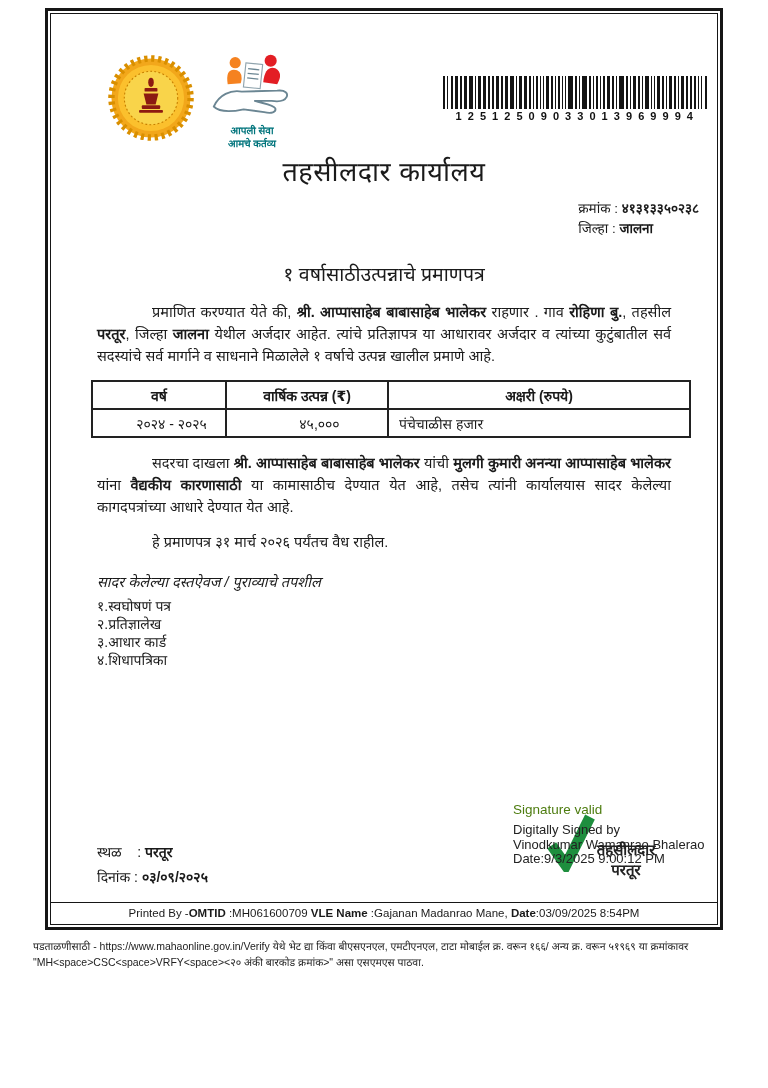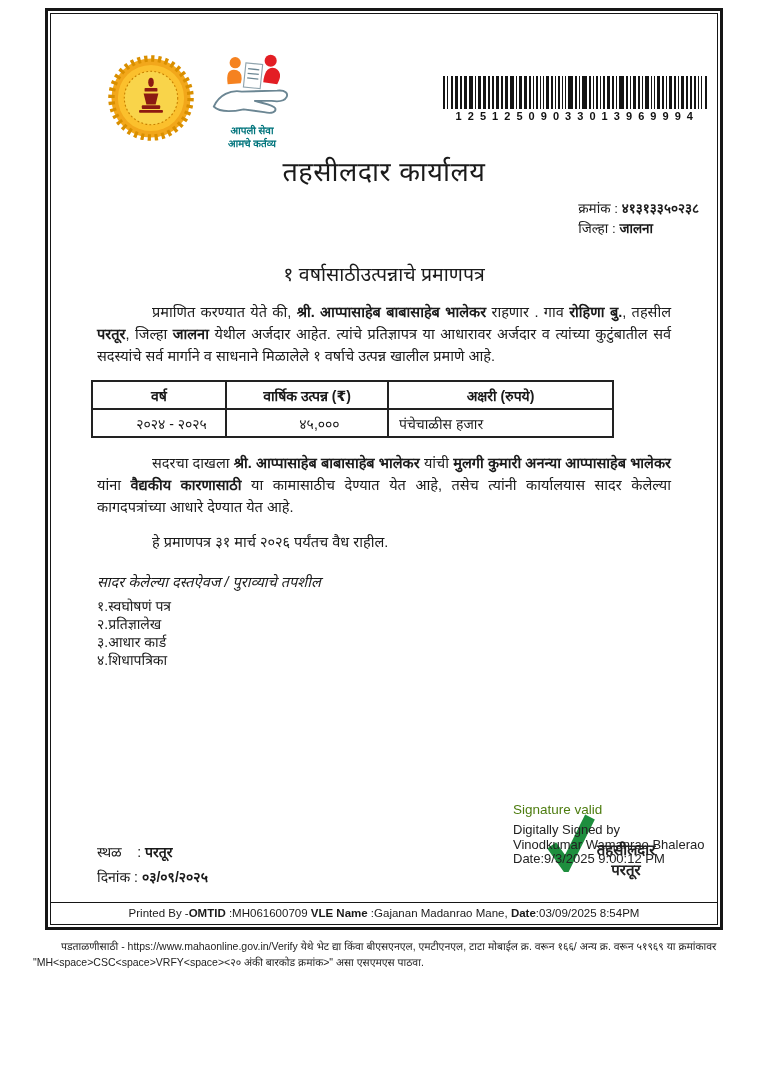--- a/index.html
+++ b/index.html
@@ -18,21 +18,21 @@
   .barcode-wrap{position:absolute;right:10px;top:62px;text-align:center;}
   .bars{display:flex;height:33px;align-items:stretch;justify-content:center;}
   .bars div{background:#141414;flex:none;}
   .barcode-digits{font-size:11px;font-weight:bold;letter-spacing:1.5px;margin-top:1px;color:#111;}
   .office-title{text-align:center;font-size:27px;margin-top:0;letter-spacing:.5px;flex:none;}
   .ref-block{margin:10px 18px 0 auto;width:max-content;font-size:13.5px;line-height:1.5;flex:none;}
   .cert-title{text-align:center;font-size:19.5px;font-weight:normal;margin-top:20px;flex:none;}
   .para{margin:14px 46px 0;font-size:14.5px;line-height:1.53;text-align:justify;
         text-indent:55px;flex:none;}
   .validity{text-align:left;margin-top:12px;}
-  .income-table{margin:13px 8px 0 40px;border-collapse:collapse;width:523px;font-size:14px;flex:none;}
+  .income-table{margin:13px 8px 0 40px;border-collapse:collapse;width:600px;font-size:14px;flex:none;}
   .income-table th,.income-table td{border:2px solid #222;padding:2px 6px;height:22px;}
   .income-table th{font-weight:bold;text-align:center;}
   .income-table td.c{text-align:center;padding-left:31px;}
   .income-table td.l{text-align:left;padding-left:10px;}
   .col-year{width:120px;}.col-amt{width:148px;}
   .docs{margin:18px 0 0 46px;font-size:14px;flex:none;}
   .docs-head{font-style:italic;font-size:14.5px;font-weight:500;margin-bottom:7px;}
   .doc-item{line-height:1.22;margin-top:1px;}
   .spacer{flex:1;}
   
@@ -41,21 +41,21 @@
   .sig-valid{position:absolute;left:462px;top:4px;font-size:13.5px;color:#4d7c0f;z-index:2;}
   .sig-en{position:absolute;left:462px;top:25px;font-size:13px;line-height:1.13;color:#222;z-index:2;}
   .check{position:absolute;left:494px;top:14px;z-index:1;}
   .sig-mr{position:absolute;left:520px;top:42px;width:110px;text-align:center;
         font-size:15px;font-weight:bold;line-height:1.35;z-index:1;color:#222;}
   .printed{border-top:1px solid #161616;text-align:center;font-size:11.5px;
         padding:4px 0 5px;flex:none;}
   
   .page-footer{position:absolute;left:33px;top:938px;width:707px;font-size:10.5px;
         line-height:1.55;color:#222;}
-  .page-footer .justify{text-align:justify;margin-left:28px;}
+  .page-footer .justify{text-align:justify;}
   .seg-b{font-weight:bold;margin-top:7px;}
 </style>
 </head>
 <body>
 
 <div class="page">
   <div class="cert">
     <div class="cert-inner">
 
       <div class="header">

